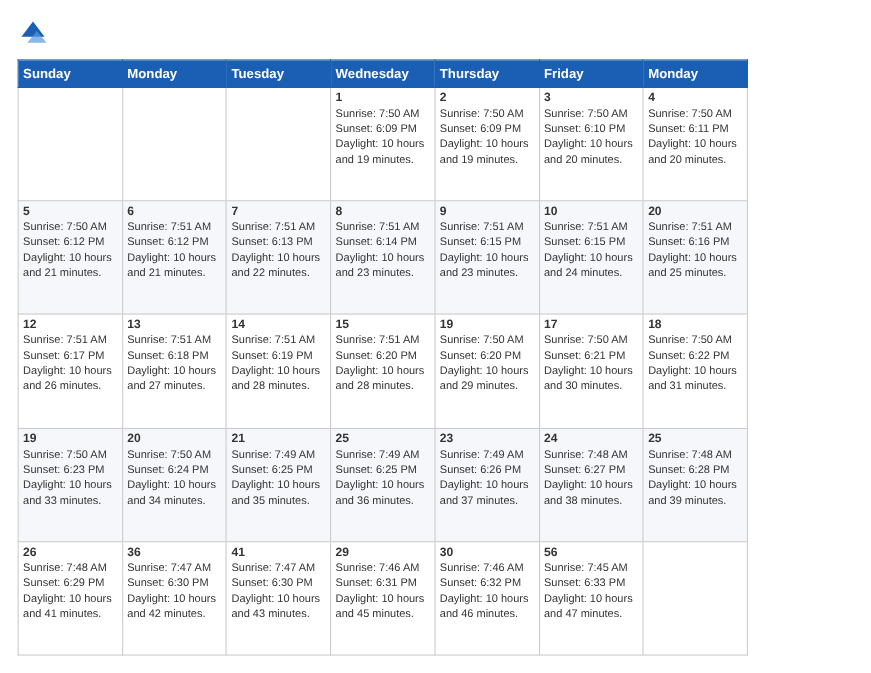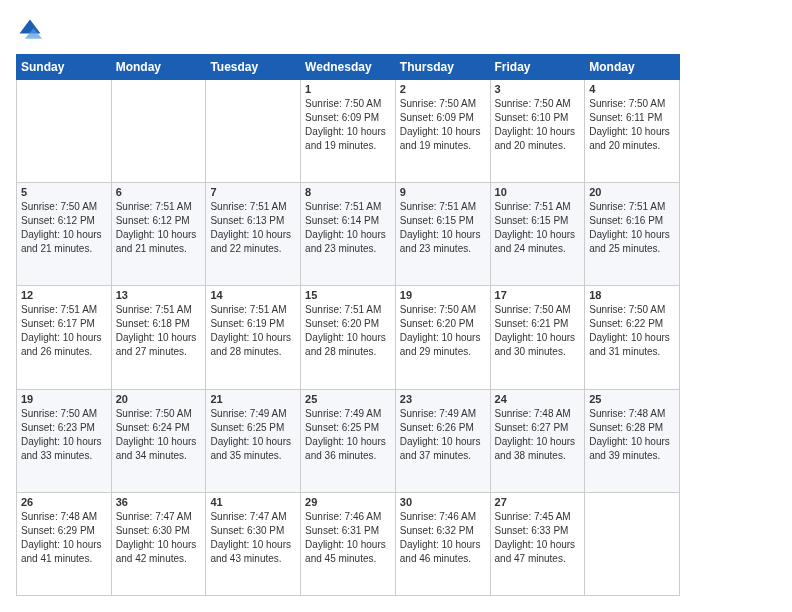--- a/index.html
+++ b/index.html
@@ -341,21 +341,21 @@
 and 45 minutes.</div>
           </td>
           <td>
             <div class="day-num">30</div>
             <div class="day-info" style="white-space: pre-line;">Sunrise: 7:46 AM
 Sunset: 6:32 PM
 Daylight: 10 hours
 and 46 minutes.</div>
           </td>
           <td>
-            <div class="day-num">27</div>
+            <div class="day-num">56</div>
             <div class="day-info" style="white-space: pre-line;">Sunrise: 7:45 AM
 Sunset: 6:33 PM
 Daylight: 10 hours
 and 47 minutes.</div>
           </td>
           <td class="empty"></td>
         </tr>
       </tbody>
   </table>
 </div>

